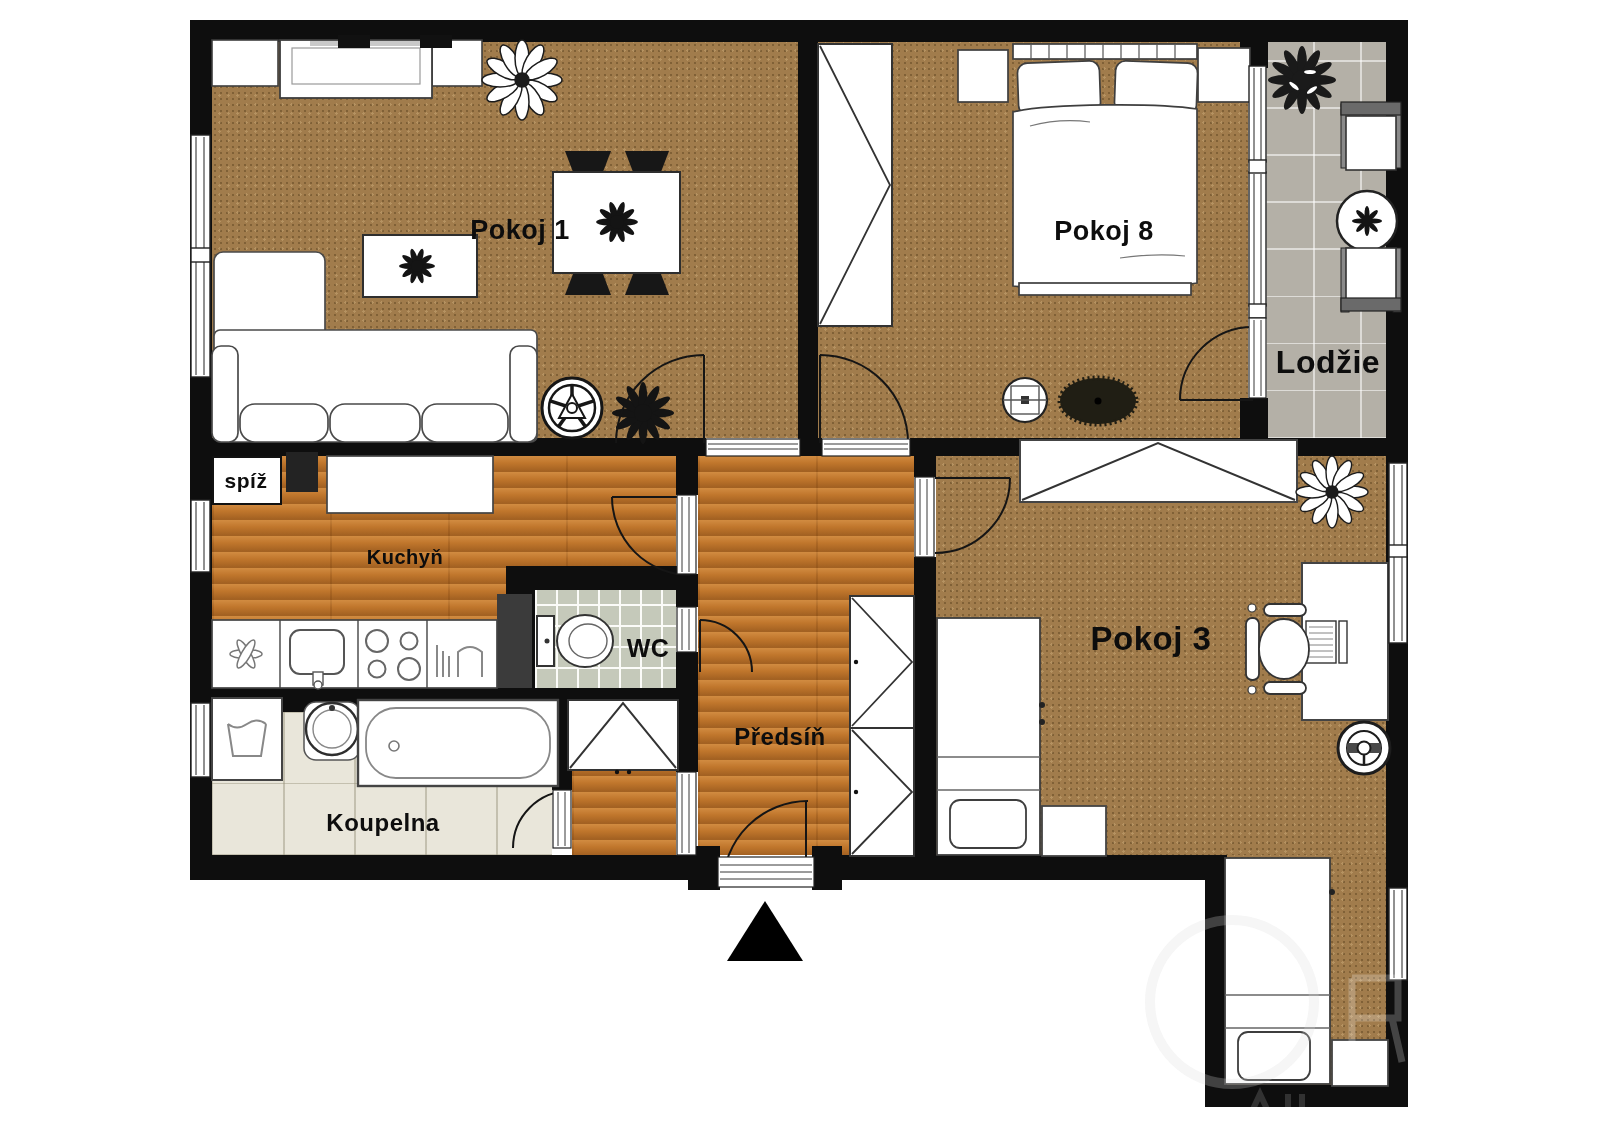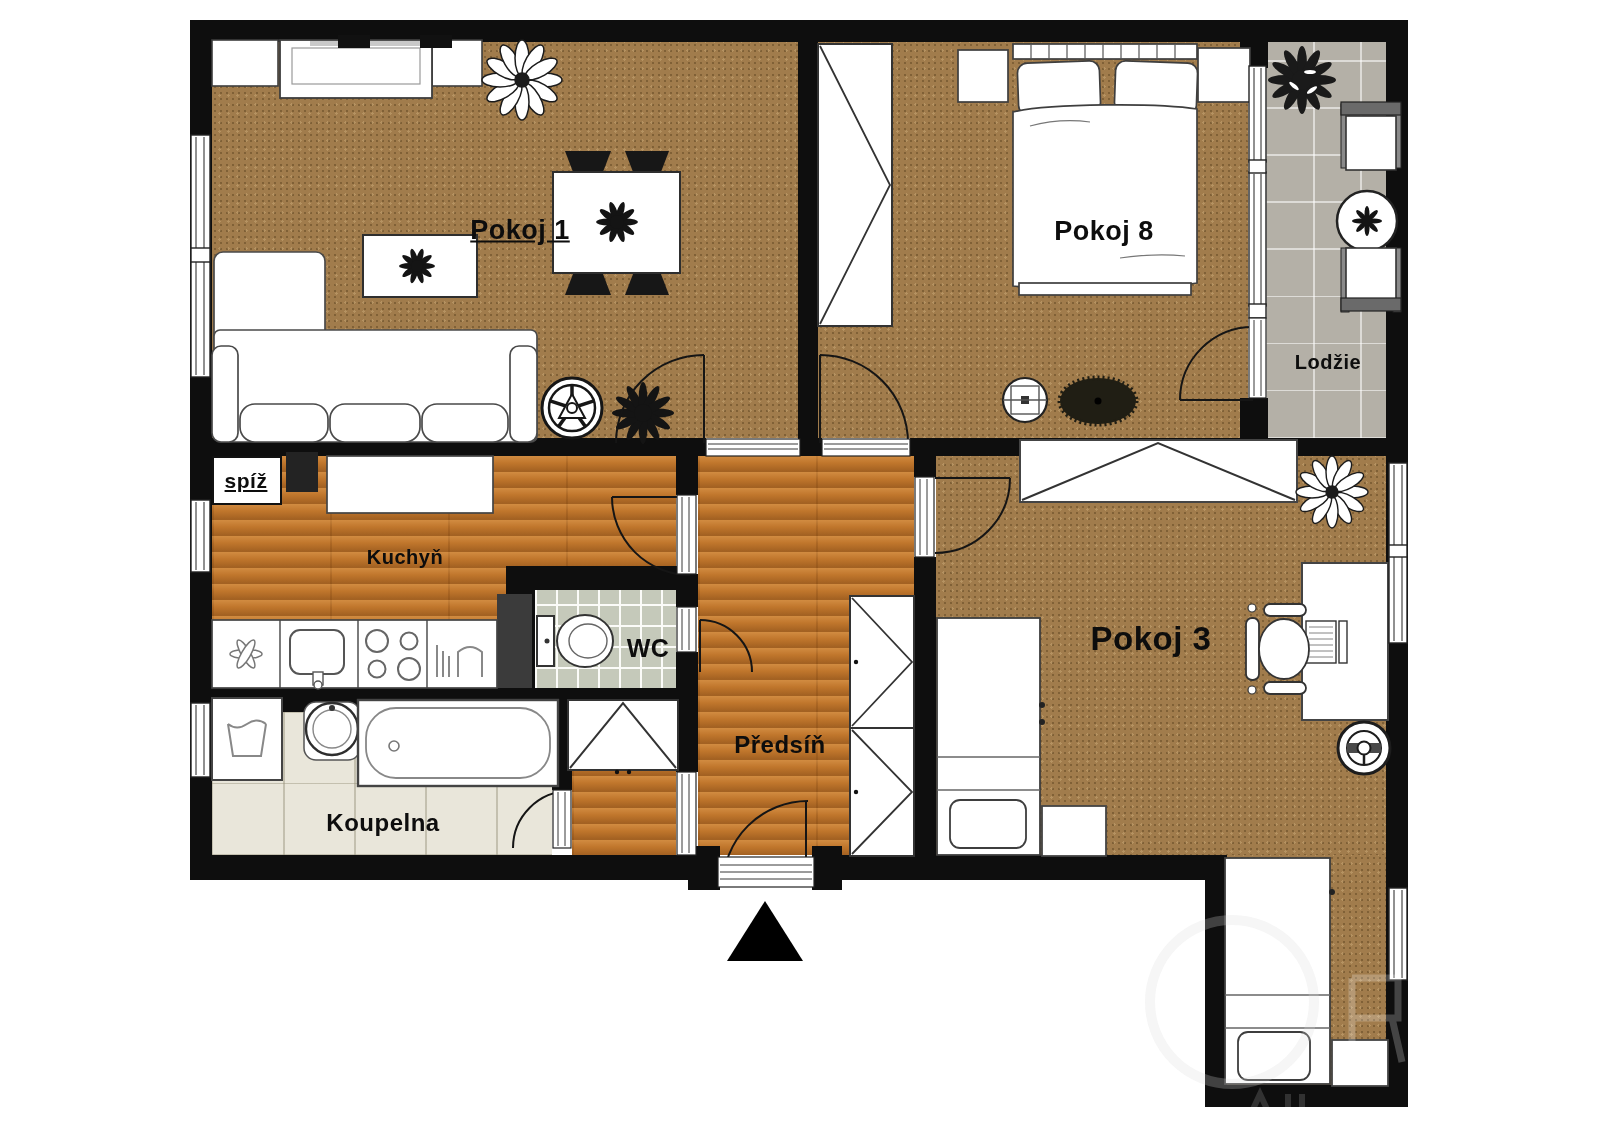--- a/index.html
+++ b/index.html
@@ -500,23 +500,23 @@
 
     <polygon points="765,901 803,961 727,961" fill="#000"></polygon>
 
     <g opacity="0.5">
       <circle cx="1232" cy="1002" r="82" fill="none" stroke="#d9d9d9" stroke-width="10" opacity="0.5"></circle>
       <path d="M 1352,978 L 1352,1062 M 1352,978 L 1398,978 L 1398,1018 L 1352,1018 M 1392,1018 L 1402,1062" fill="none" stroke="#fff" stroke-width="7" opacity="0.45"></path>
       <path d="M 1247,1122 L 1260,1094 L 1273,1122 M 1288,1094 L 1288,1122 M 1302,1094 L 1302,1122 L 1326,1122" fill="none" stroke="#fff" stroke-width="6" opacity="0.3"></path>
     </g>
   </svg>
 
-  <div class="room-label" style="left:520px;top:230px;font-size:27px;text-decoration:underline;">Pokoj 1</div>
+  <div class="room-label" style="left:520px;top:230px;font-size:27px;">Pokoj 1</div>
   <div class="room-label" style="left:1104px;top:231px;font-size:27px;">Pokoj 8</div>
-  <div class="room-label" style="left:1328px;top:362px;font-size:20px;">Lodžie</div>
+  <div class="room-label" style="left:1328px;top:362px;font-size:32px;">Lodžie</div>
   <div class="room-label" style="left:405px;top:557px;font-size:20px;">Kuchyň</div>
-  <div class="room-label" style="left:246px;top:481px;font-size:21px;text-decoration:underline;">spíž</div>
+  <div class="room-label" style="left:246px;top:481px;font-size:21px;">spíž</div>
   <div class="room-label" style="left:648px;top:648px;font-size:25px;">WC</div>
-  <div class="room-label" style="left:780px;top:737px;font-size:24px;margin-top:8px;">Předsíň</div>
+  <div class="room-label" style="left:780px;top:737px;font-size:24px;">Předsíň</div>
   <div class="room-label" style="left:383px;top:823px;font-size:24px;">Koupelna</div>
   <div class="room-label" style="left:1151px;top:639px;font-size:33px;">Pokoj 3</div>
 
 </div>
 
 </body></html>

